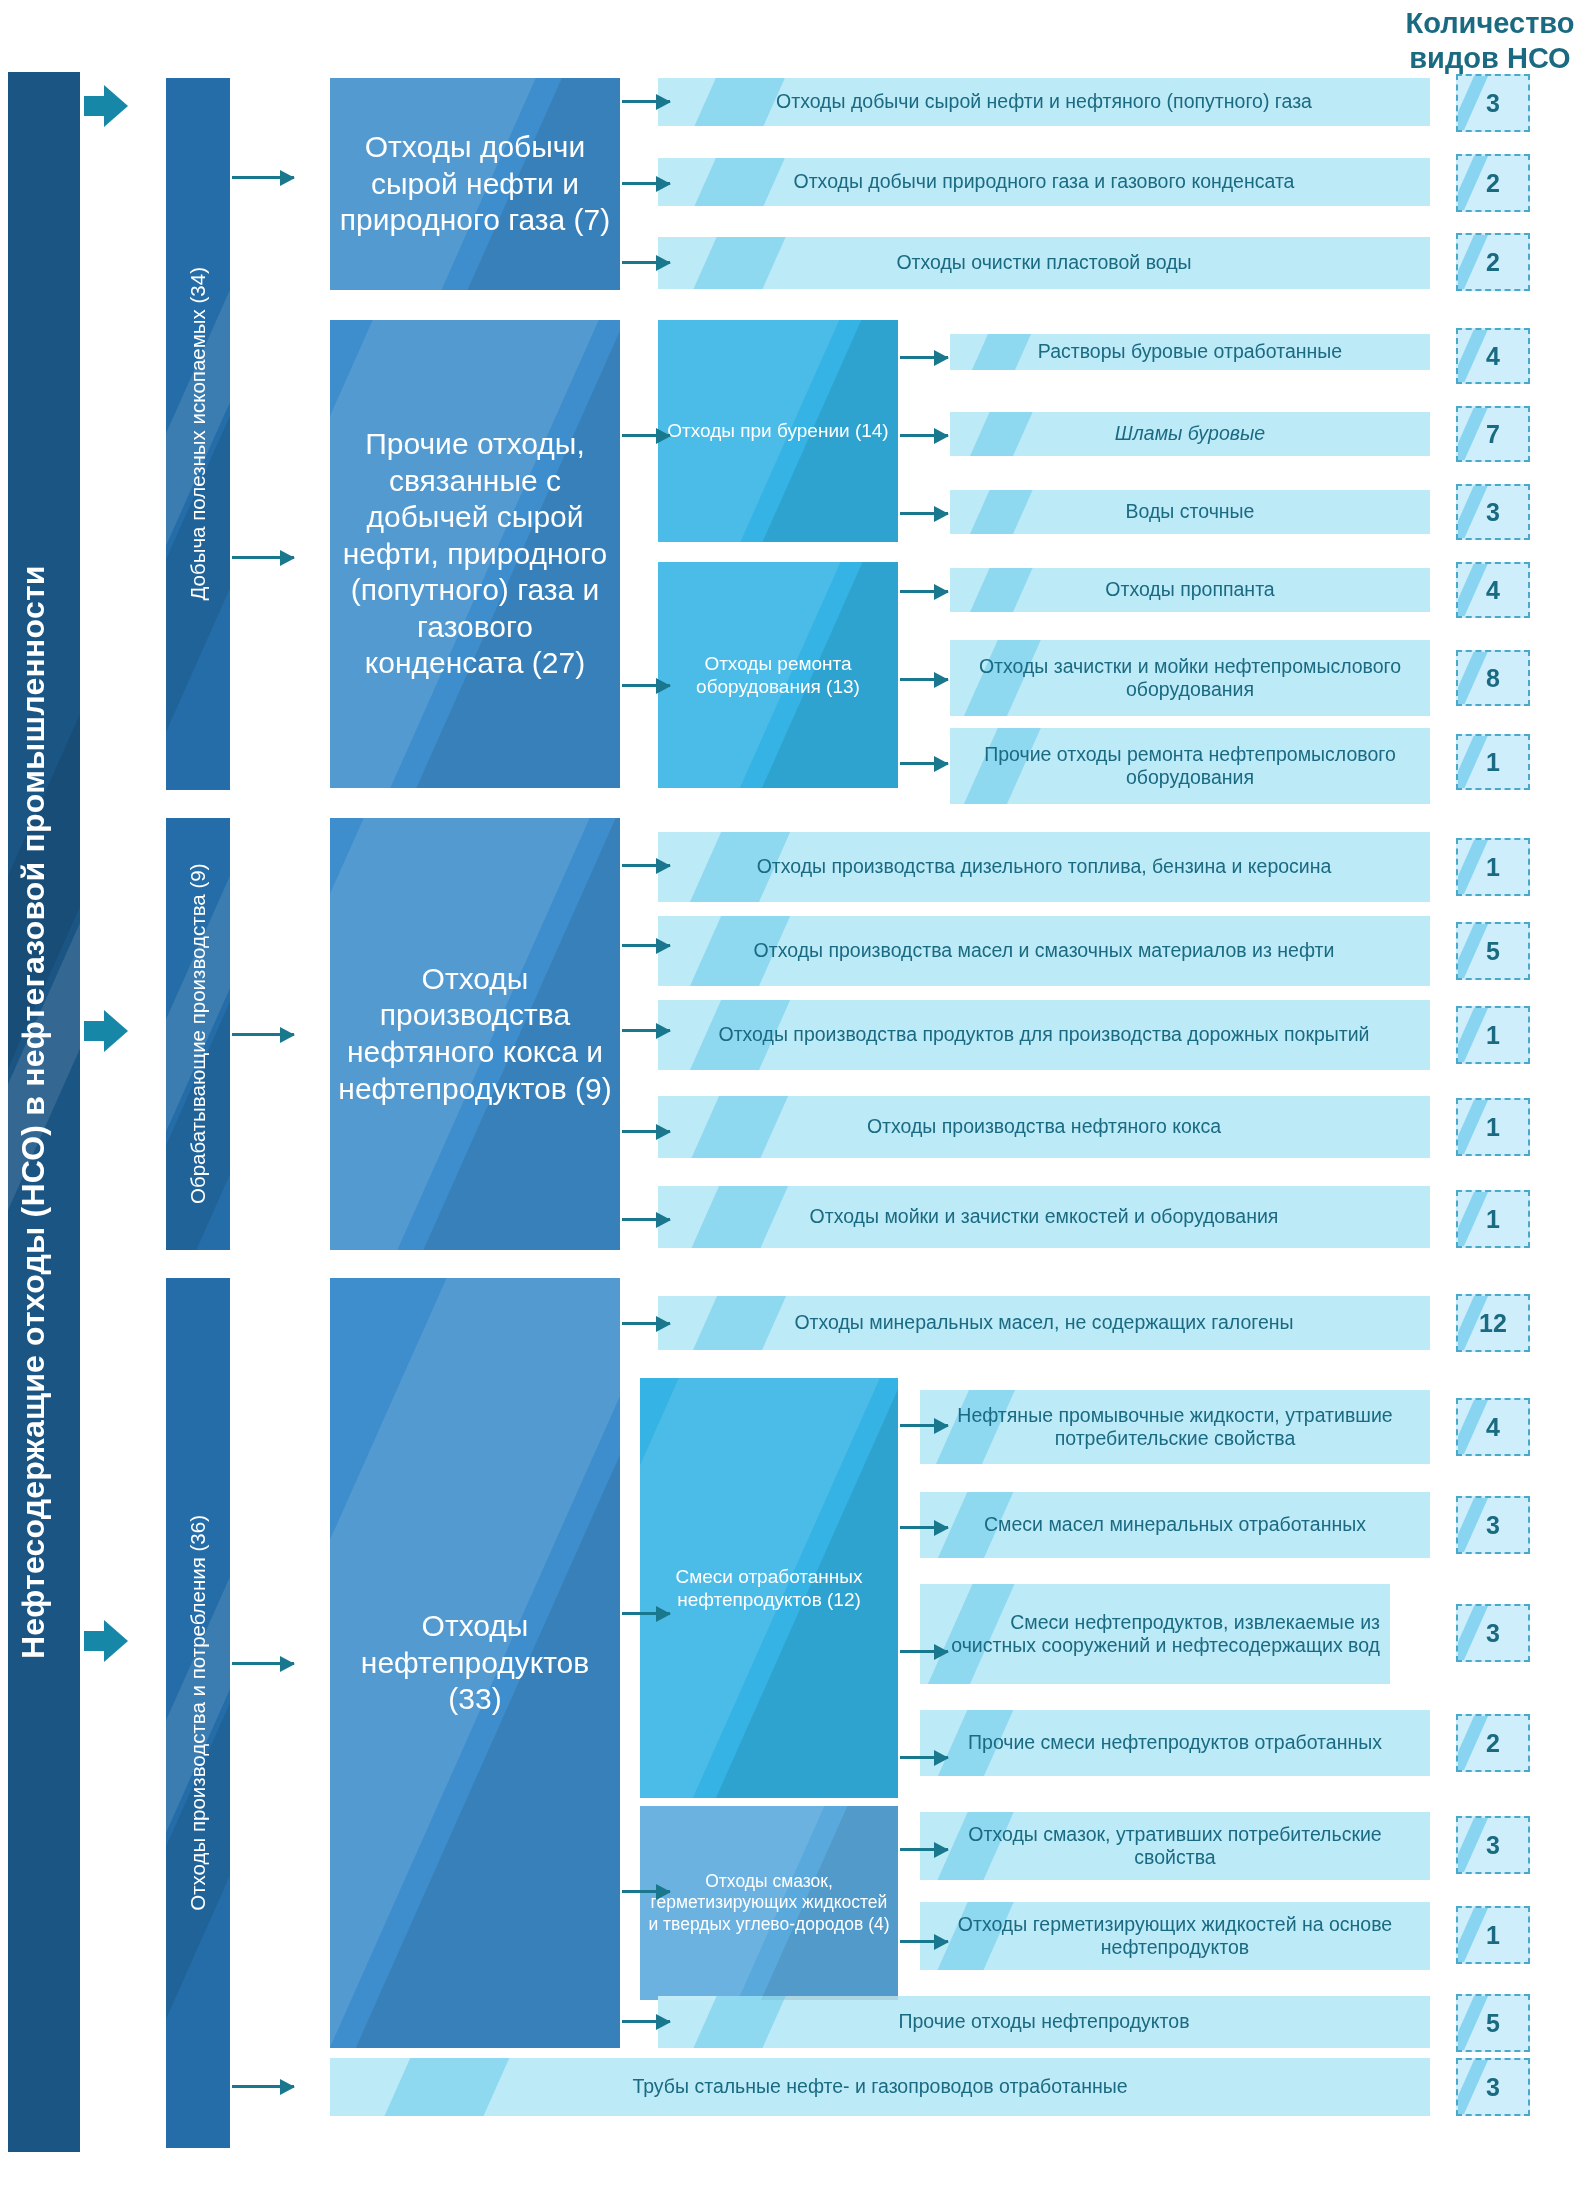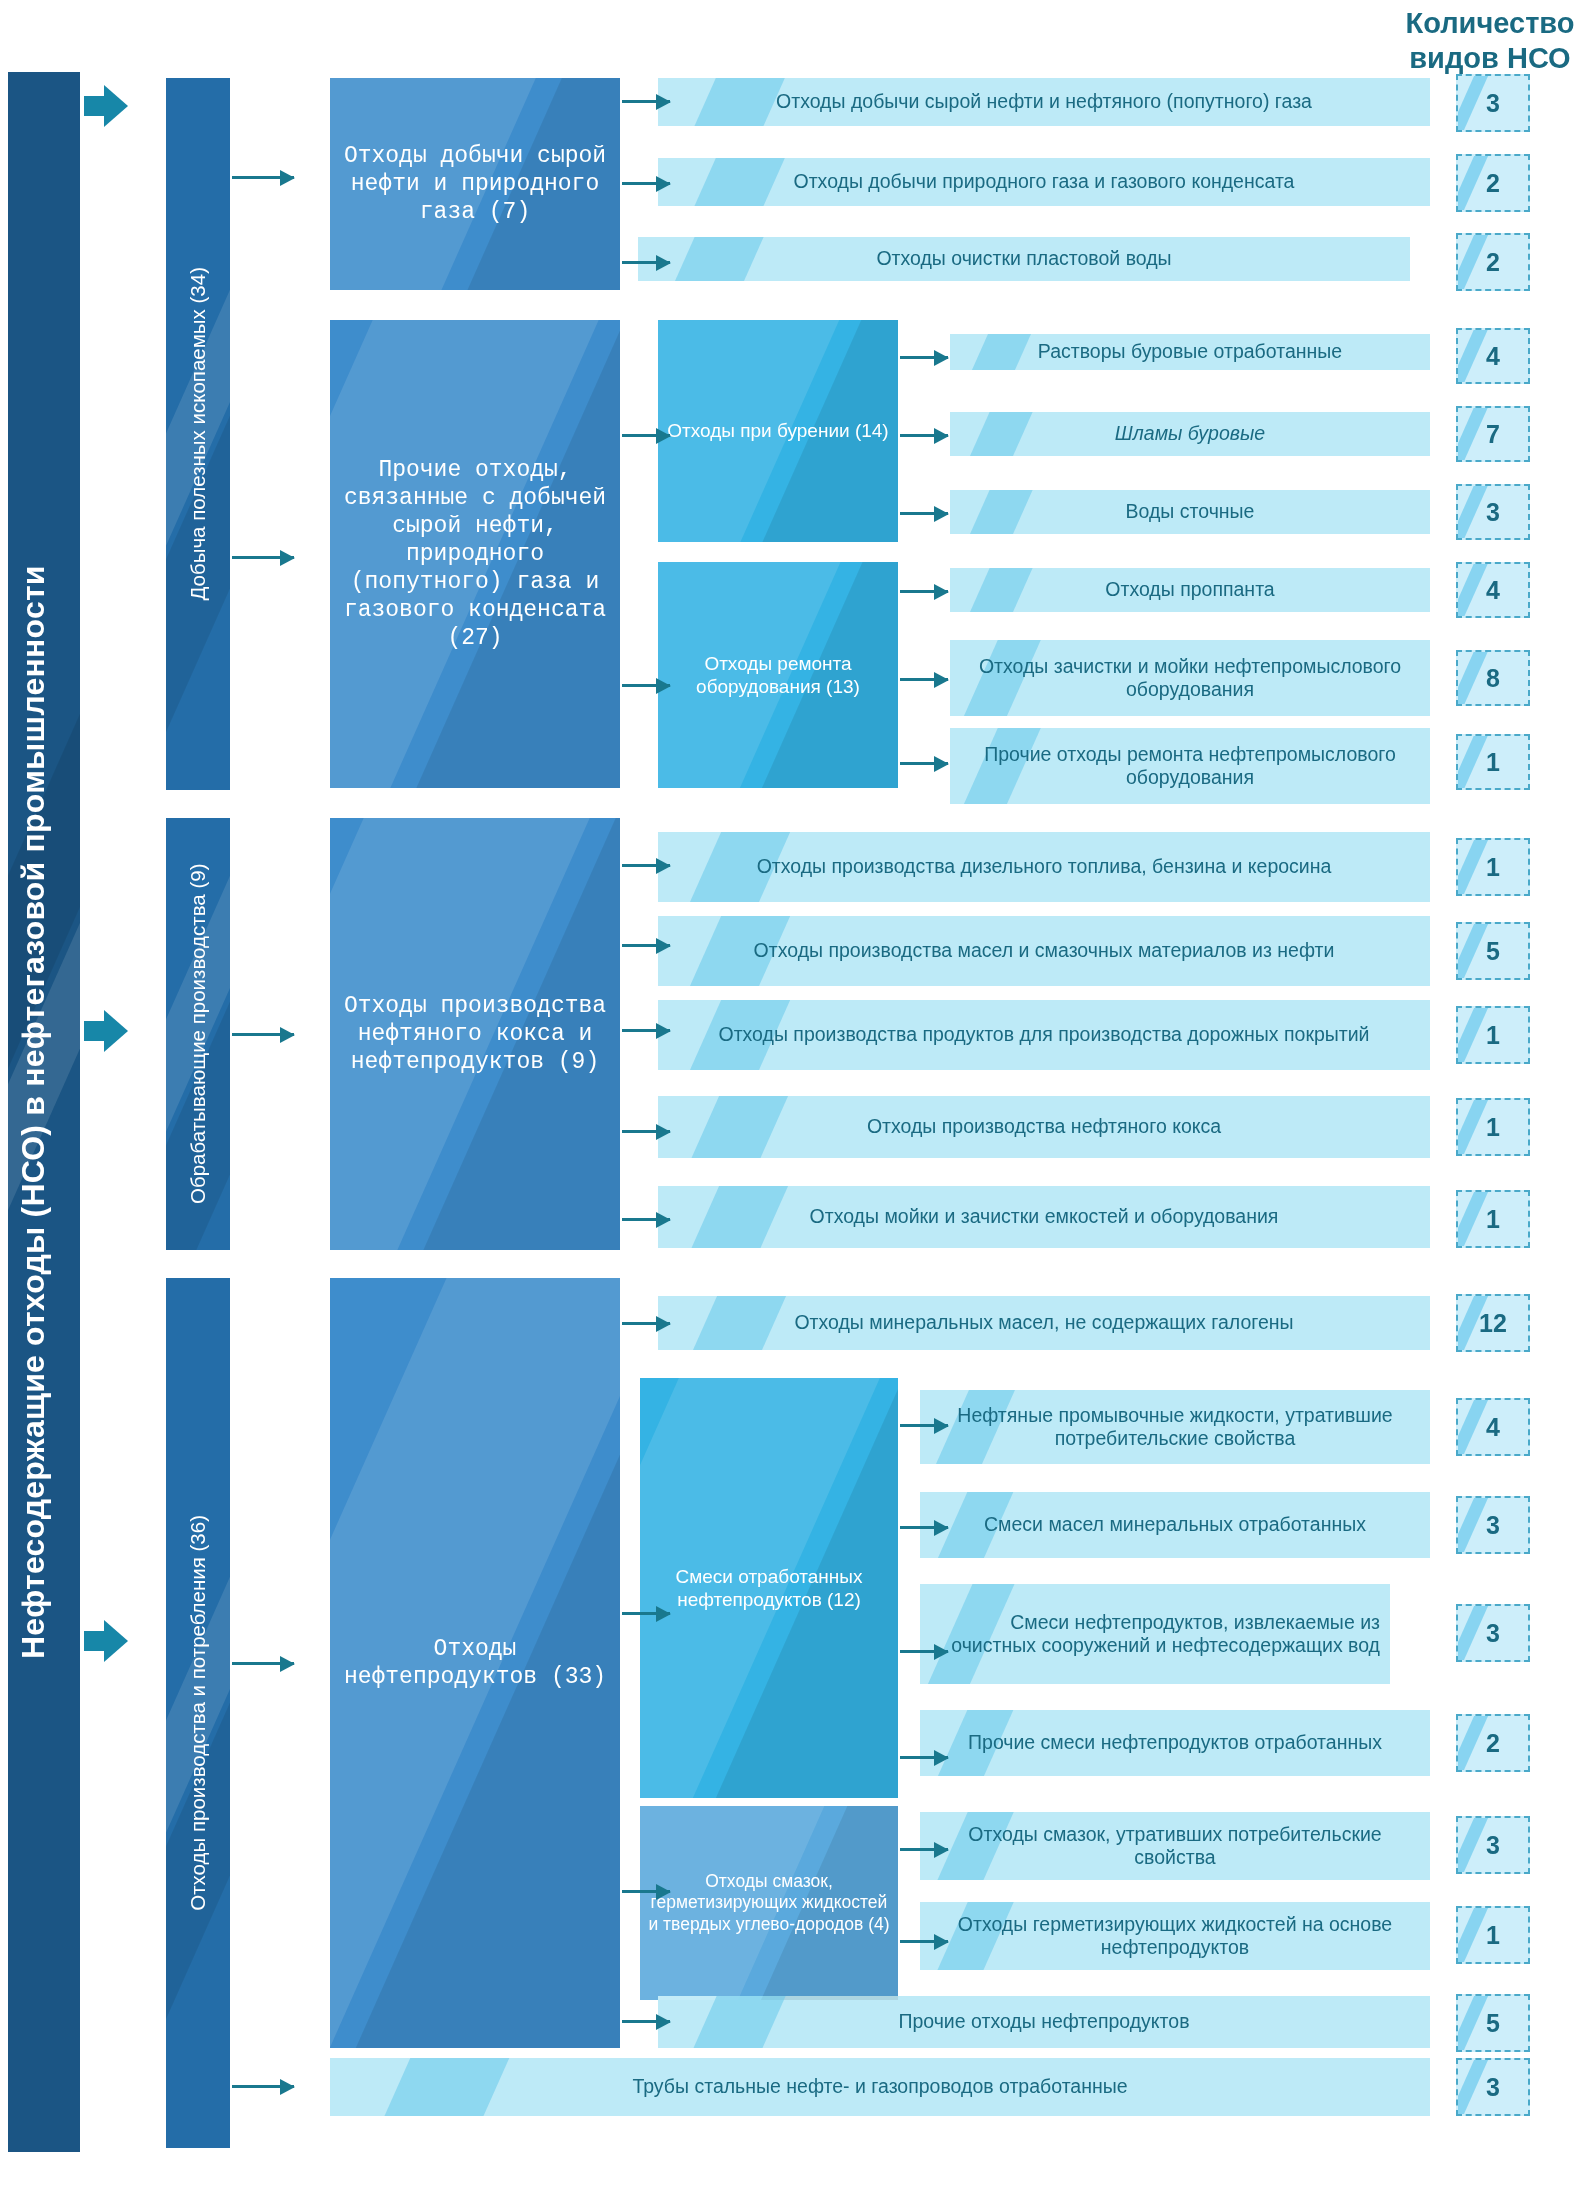--- a/index.html
+++ b/index.html
@@ -63,21 +63,21 @@
   .lvl2 .vtext {
     writing-mode: vertical-rl;
     transform: rotate(180deg);
     position: relative; z-index: 3;
     text-align: center;
     line-height: 1.25;
     max-height: 100%;
   }
 
   
-  .lvl3 { background: #3e8dcc; font-size: 23px; font-family: Liberation Mono, monospace; }
+  .lvl3 { background: #3e8dcc; font-size: 30px; }
   
   .lvl4 { background: #34b3e4; font-size: 19px; }
   .lvl4b { background: #5aa9dd; font-size: 17.5px; }
 
   
   .leaf {
     position: absolute;
     display: flex;
     align-items: center;
     justify-content: center;
@@ -276,21 +276,21 @@
     <span>3</span>
   </div>
 
   <div class="leaf" style="left:658px; top:158px; width:772px; height:48px;">
     <div class="txt">Отходы добычи природного газа и газового конденсата</div>
   </div>
   <div class="count" style="left:1456px; top:154px; width:74px; height:58px;">
     <span>2</span>
   </div>
 
-  <div class="leaf" style="left:638px; top:237px; width:772px; height:44px;">
+  <div class="leaf" style="left:658px; top:237px; width:772px; height:52px;">
     <div class="txt">Отходы очистки пластовой воды</div>
   </div>
   <div class="count" style="left:1456px; top:233px; width:74px; height:58px;">
     <span>2</span>
   </div>
 
   <div class="leaf" style="left:950px; top:334px; width:480px; height:36px;">
     <div class="txt">Растворы буровые отработанные</div>
   </div>
   <div class="count" style="left:1456px; top:328px; width:74px; height:56px;">

